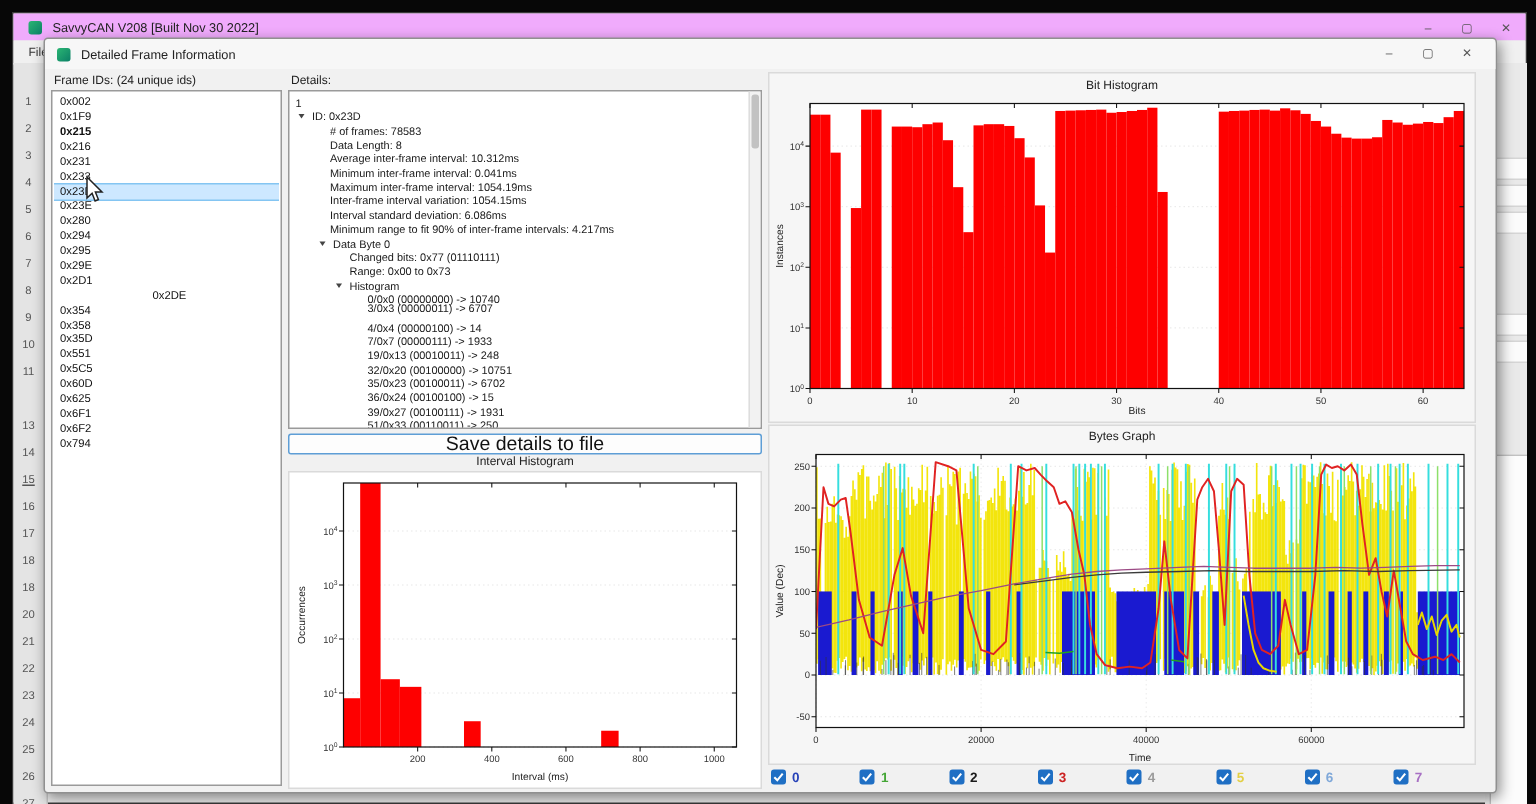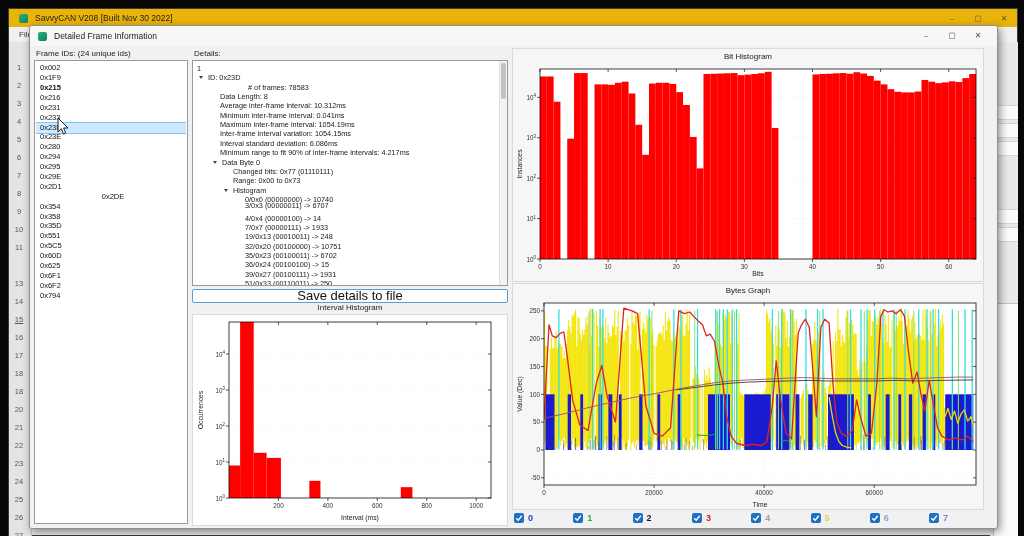--- a/index.html
+++ b/index.html
@@ -1,21 +1,21 @@
 <!DOCTYPE html>
 <html><head>
 <meta charset="utf-8">
 <style>
   html,body{margin:0;padding:0;background:#000;}
   #stage{position:relative;width:1024px;height:536px;background:#070707;overflow:hidden;
          font-family:"Liberation Sans",sans-serif;-webkit-font-smoothing:antialiased;}
   .abs{position:absolute;}
   
   .mainwin{left:8px;top:8px;width:1010px;height:528px;background:#ececec;border:1px solid #3a3a3a;box-sizing:border-box;}
-  .titlebar{left:0;top:0;width:100%;height:18px;background:#eab308;display:flex;align-items:center;}
+  .titlebar{left:0;top:0;width:100%;height:18px;background:#f0abfc;display:flex;align-items:center;}
   .appicon{width:9px;height:9px;border-radius:2px;background:linear-gradient(135deg,#2bb673,#0b7f66);margin-left:10px;}
   .wtitle{font-size:8.5px;color:#222;margin-left:7px;white-space:nowrap;}
   .winbtns{position:absolute;right:0;top:0;height:18px;display:flex;}
   .winbtn{width:26px;height:18px;display:flex;align-items:center;justify-content:center;font-size:8px;color:#555;}
   .menubar{left:0;top:18px;width:100%;height:15px;background:#f0f0f0;border-bottom:1px solid #ddd;}
   .menuitem{position:absolute;left:6px;top:2px;font-size:8px;color:#333;padding:1px 4px;}
   .rowhdr{left:0;top:33px;width:22px;height:494px;background:#e4e4e4;border-right:1px solid #c6c6c6;overflow:hidden;}
   .rownum{position:absolute;width:20px;text-align:center;font-size:7.5px;color:#555;}
   .bgpanel{left:981px;top:33px;width:28px;height:494px;background:#e9e9e9;overflow:hidden;}
   .bgbox{position:absolute;left:2px;width:30px;height:13px;background:#fbfbfb;border:1px solid #d5d5d5;border-radius:2px;}
@@ -141,21 +141,21 @@
           <div class="fid" style="top: 229.7px;">0x794</div>
         </div>
 
       <div class="abs detailsbox" id="detailsbox">
         <div class="vsb">
             <div class="handle"></div>
           </div>
       <div class="dline" style="left: 4px; top: 3px;">1</div>
           <div class="tarrow" style="left: 6px; top: 12.35px;"></div>
           <div class="dline" style="left: 15px; top: 12.35px;">ID: 0x23D</div>
-          <div class="dline" style="left: 27px; top: 21.7px; margin-left: 28px;"># of frames: 78583</div>
+          <div class="dline" style="left: 27px; top: 21.7px;"># of frames: 78583</div>
           <div class="dline" style="left: 27px; top: 31.05px;">Data Length: 8</div>
           <div class="dline" style="left: 27px; top: 40.4px;">Average inter-frame interval: 10.312ms</div>
           <div class="dline" style="left: 27px; top: 49.75px;">Minimum inter-frame interval: 0.041ms</div>
           <div class="dline" style="left: 27px; top: 59.1px;">Maximum inter-frame interval: 1054.19ms</div>
           <div class="dline" style="left: 27px; top: 68.45px;">Inter-frame interval variation: 1054.15ms</div>
           <div class="dline" style="left: 27px; top: 77.8px;">Interval standard deviation: 6.086ms</div>
           <div class="dline" style="left: 27px; top: 87.15px;">Minimum range to fit 90% of inter-frame intervals: 4.217ms</div>
           <div class="tarrow" style="left: 20px; top: 96.5px;"></div>
           <div class="dline" style="left: 29px; top: 96.5px;">Data Byte 0</div>
           <div class="dline" style="left: 40px; top: 105.85px;">Changed bits: 0x77  (01110111)</div>

